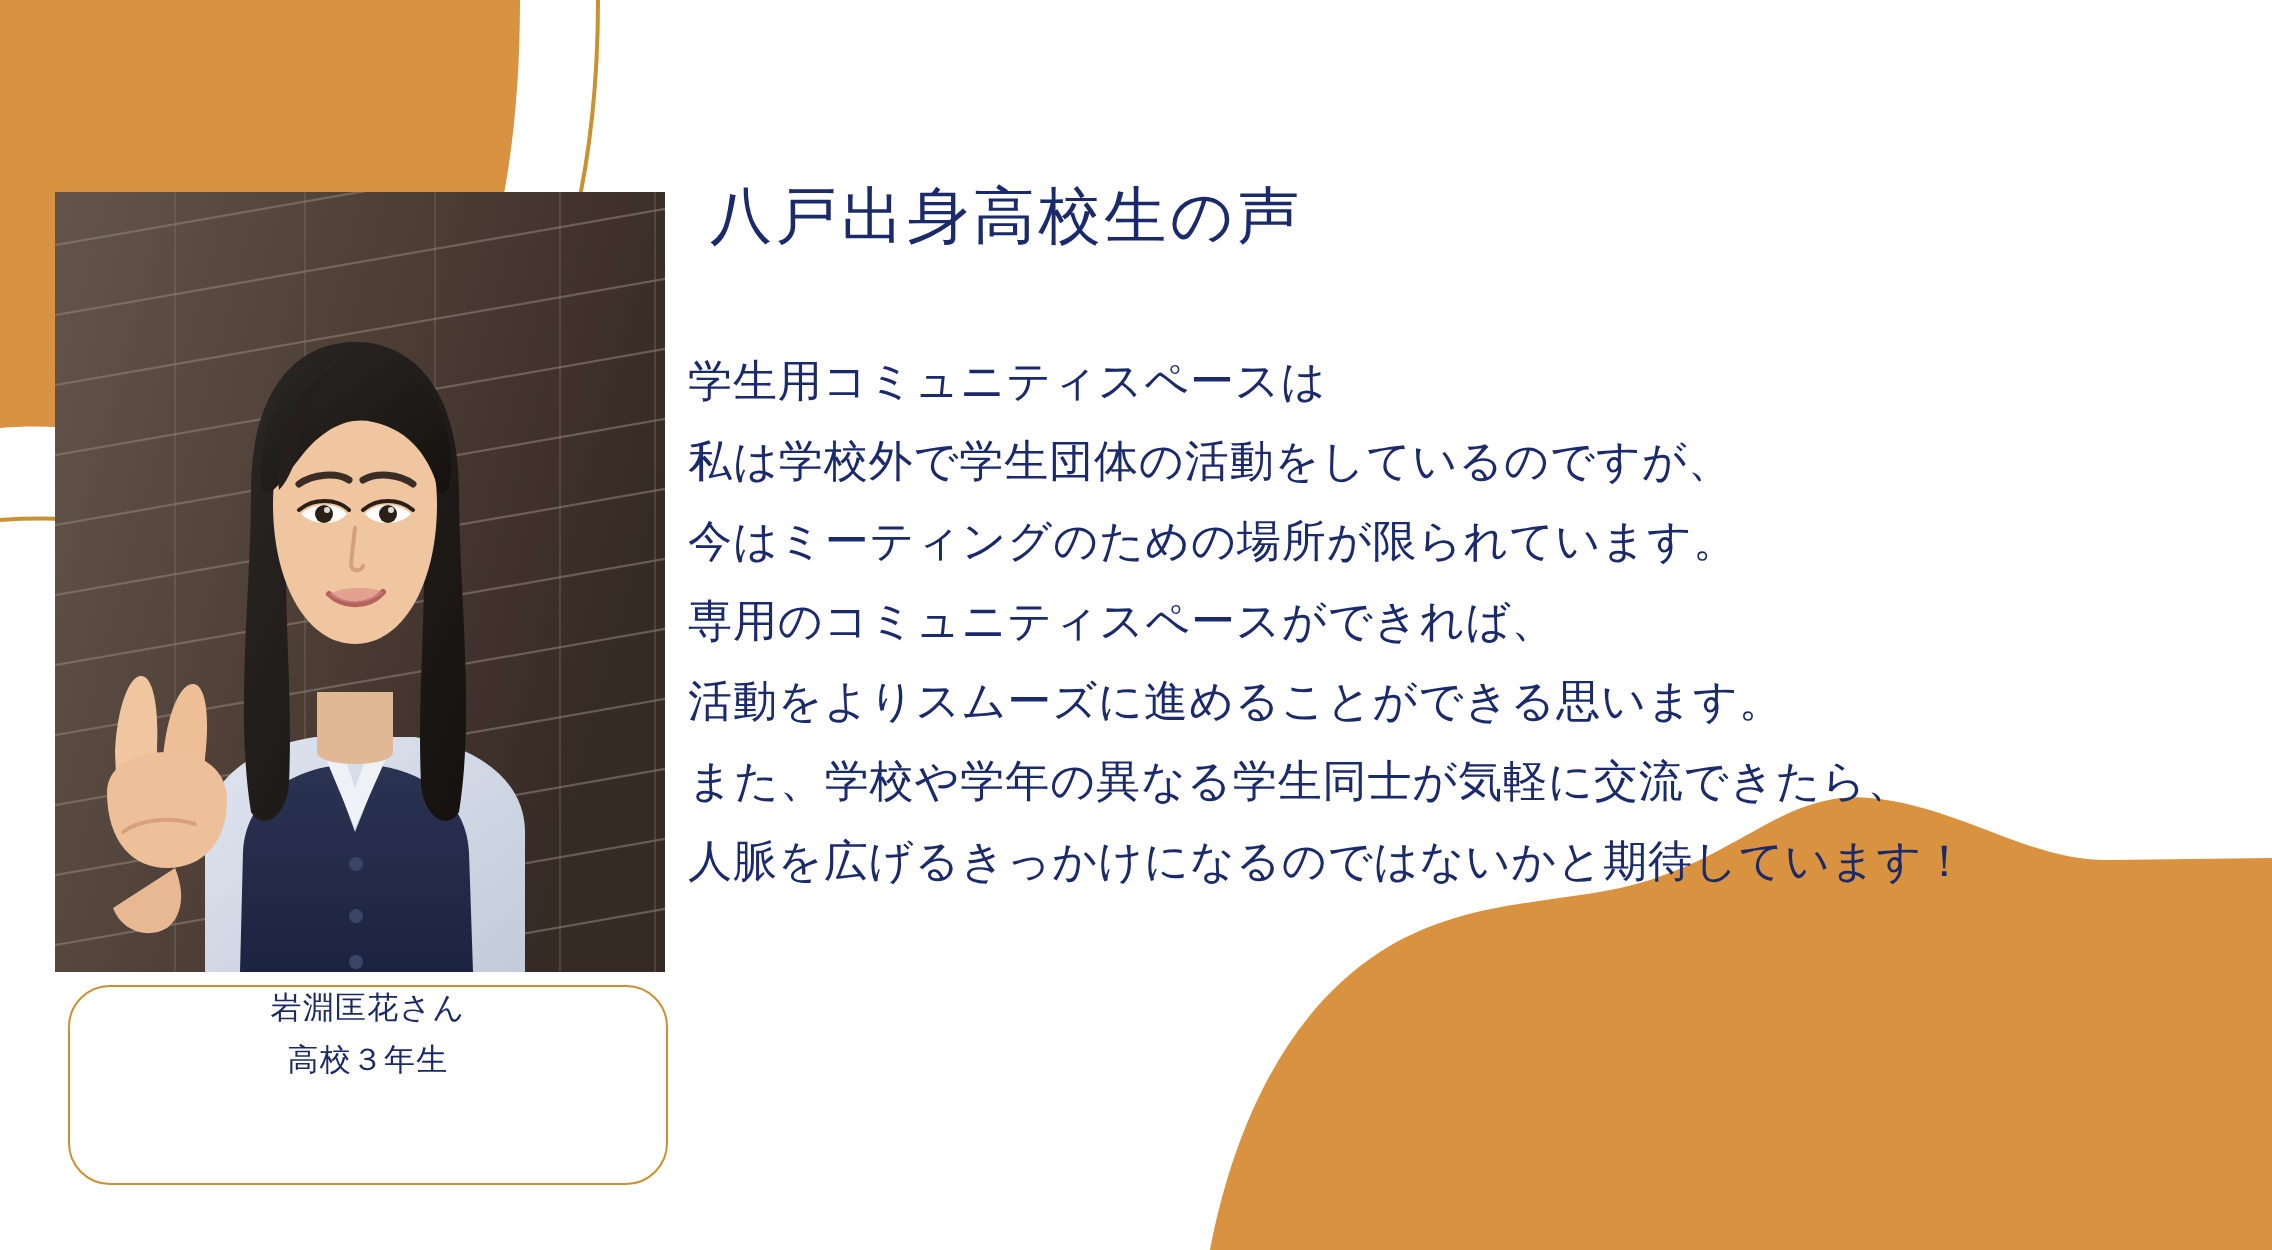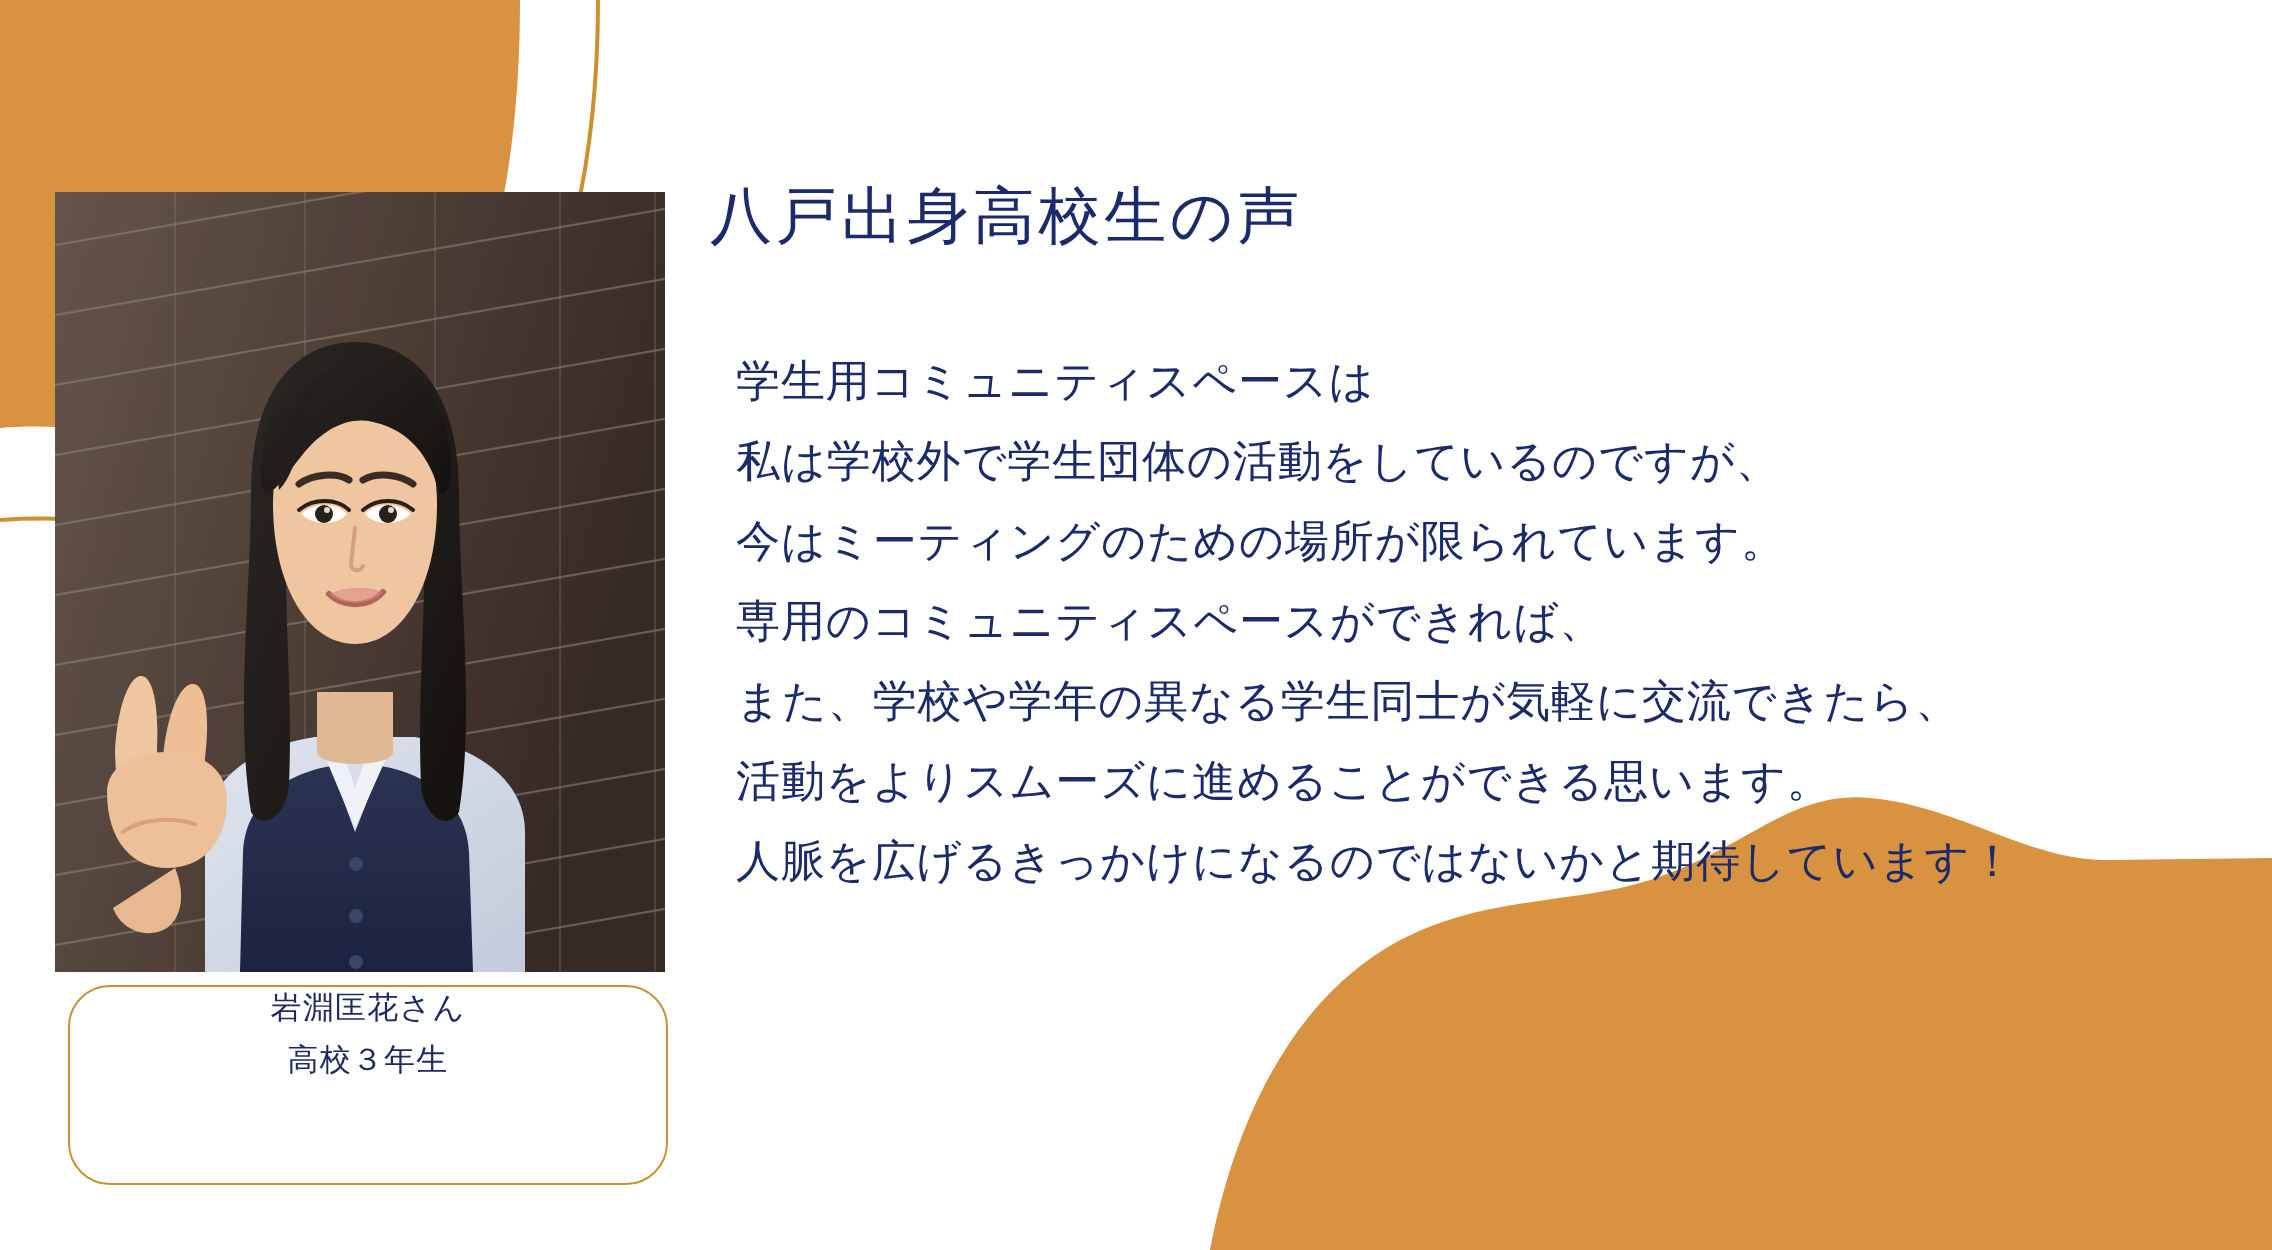--- a/index.html
+++ b/index.html
@@ -78,21 +78,21 @@
     color: #1b2a6b;
     font-size: 62px;
     font-weight: 400;
     letter-spacing: 0.06em;
     line-height: 1.1;
     white-space: nowrap;
   }
 
   .body-block {
     position: absolute;
-    left: 736px;
+    left: 688px;
     top: 342px;
     width: 1520px;
   }
   .body-line {
     color: #1b2a6b;
     font-size: 44px;
     line-height: 80px;
     letter-spacing: 0.02em;
     white-space: nowrap;
     font-weight: 400;
@@ -231,18 +231,18 @@
     <div class="caption-line">高校３年生</div>
   </div>
 
   <div class="headline">八戸出身高校生の声</div>
 
   <div class="body-block">
     <div class="body-line">学生用コミュニティスペースは</div>
     <div class="body-line">私は学校外で学生団体の活動をしているのですが、</div>
     <div class="body-line">今はミーティングのための場所が限られています。</div>
     <div class="body-line">専用のコミュニティスペースができれば、</div>
+    <div class="body-line">活動をよりスムーズに進めることができる思います。</div>
     <div class="body-line">また、学校や学年の異なる学生同士が気軽に交流できたら、</div>
-    <div class="body-line">活動をよりスムーズに進めることができる思います。</div>
     <div class="body-line">人脈を広げるきっかけになるのではないかと期待しています！</div>
   </div>
 
 </div>
 
 </body></html>

